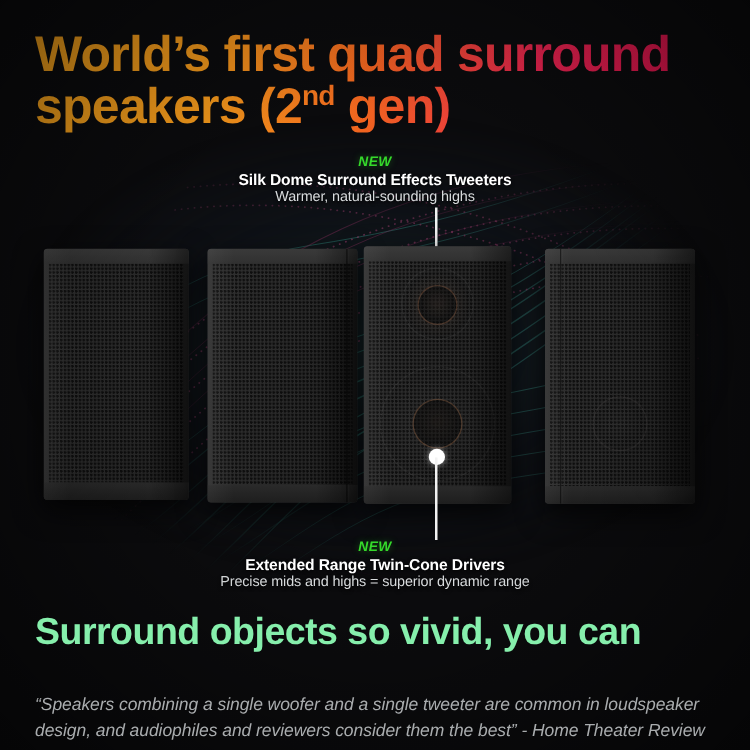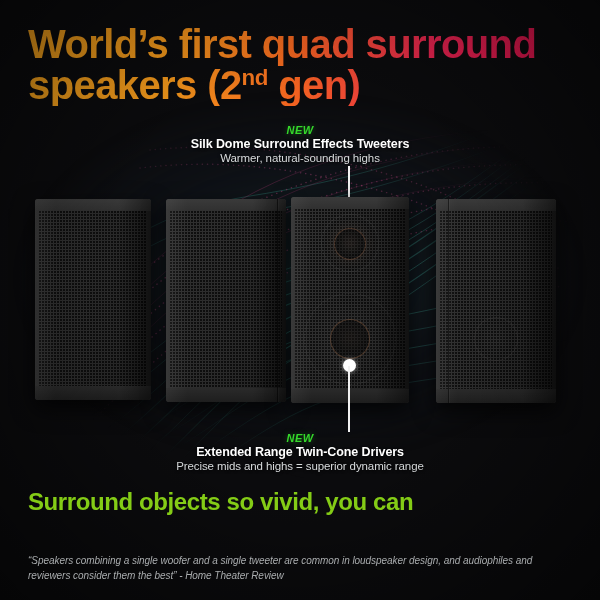--- a/index.html
+++ b/index.html
@@ -111,27 +111,27 @@
     background:radial-gradient(circle, rgba(255,255,255,.035) 0%, rgba(0,0,0,0) 68%);
   }
   .driver.ghost {
     border:1.2px solid rgba(90,86,84,.20);
     background:radial-gradient(circle, rgba(255,255,255,.018), rgba(0,0,0,0) 70%);
   }
 
   
   .subhead {
     position:absolute; left:28px; top:489px; width:556px;
-    color:#84cc16; font-size:24px; font-weight:700; line-height:1.11;
+    color:#86efac; font-size:30px; font-weight:700; line-height:1.11;
     letter-spacing:-0.4px;
   }
   .subhead .l2 { display:block; }
   .quote {
     position:absolute; left:28px; top:553px; width:548px;
-    color:#A9ACAE; font-size:10px; font-style:italic; line-height:1.5;
+    color:#A9ACAE; font-size:14px; font-style:italic; line-height:1.5;
     letter-spacing:-0.05px;
   }
   .vignette {
     position:absolute; inset:0; pointer-events:none;
     background:radial-gradient(ellipse at 50% 48%, rgba(0,0,0,0) 45%, rgba(0,0,0,.55) 100%);
   }
 </style>
 </head>
 <body>
 

